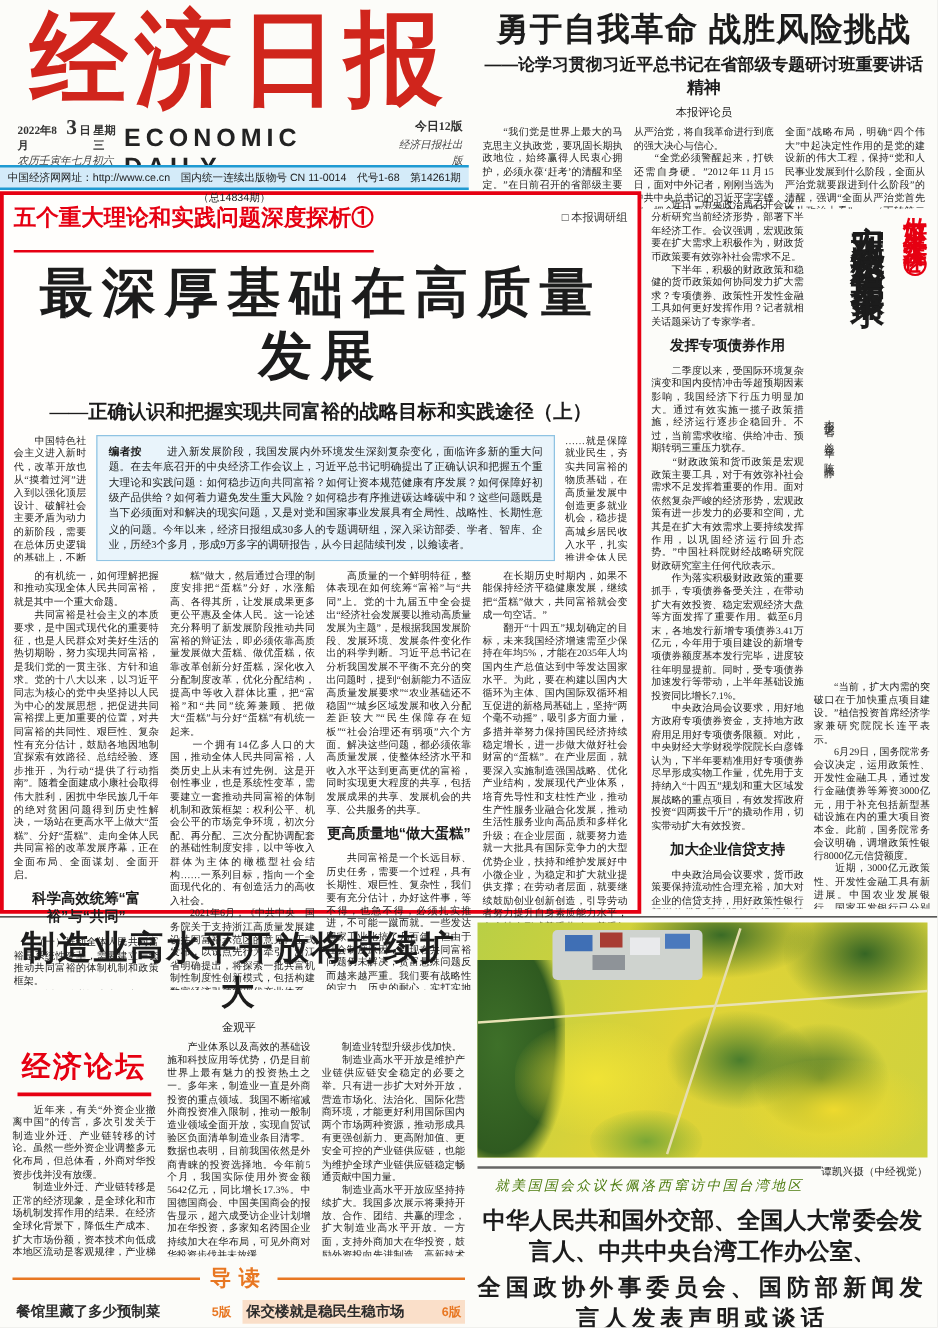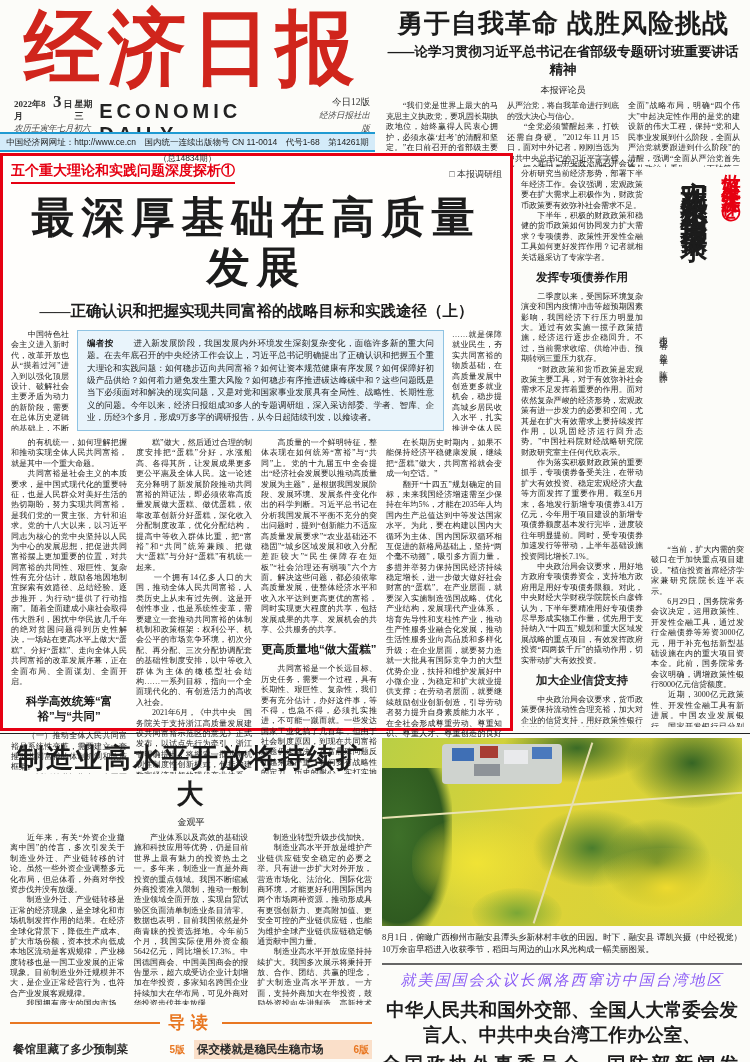--- a/index.html
+++ b/index.html
@@ -15,40 +15,40 @@
               letter-spacing:6px;font-family:"DejaVu Serif","Liberation Serif",serif;
               transform:scaleY(1.05);white-space:nowrap;}
   .mast-row{display:flex;justify-content:space-between;align-items:flex-start;margin-top:2px;padding:0 4px;}
   .date-block{font-size:9px;line-height:12px;color:#333;}
   .date-line{display:flex;align-items:baseline;gap:2px;font-weight:bold;}
   .date-day{font-size:17px;font-weight:bold;}
   .lunar{font-style:italic;font-size:8.5px;color:#444;}
   .mast-en{font-size:20px;letter-spacing:4px;font-weight:bold;color:#222;margin-top:4px;
            font-family:"Liberation Sans",sans-serif;}
   .mast-right{font-size:8.5px;text-align:right;line-height:13px;color:#333;}
-  .mast-right .edition{font-weight:normal;font-size:9.5px;}
+  .mast-right .edition{font-weight:bold;font-size:9.5px;}
   .infobar{position:absolute;left:0;right:3px;bottom:1px;height:16px;background:#d4ebf9;
            border-top:2px solid #1f9ad2;border-bottom:2px solid #1f9ad2;
            font-size:8.5px;line-height:16px;text-align:center;color:#1a1a1a;
            font-family:"Liberation Sans",sans-serif;}
   .commentary{flex:1;padding:8px 10px 0 8px;box-sizing:border-box;}
   .comm-headline{font-size:26px;font-weight:bold;letter-spacing:1px;text-align:center;
                  font-family:"Liberation Sans",sans-serif;line-height:30px;}
   .comm-sub{font-size:13.5px;font-weight:bold;text-align:center;margin-top:5px;
             font-family:"Liberation Sans",sans-serif;}
   .comm-byline{font-size:9px;text-align:center;margin:5px 0 4px;color:#222;}
   .comm-cols{display:flex;gap:9px;height:66px;overflow:hidden;}
   .comm-col{flex:1;font-size:8px;line-height:1.32;color:#222;overflow:hidden;}
 
   
   .mainrow{display:flex;height:578px;}
   .leadbox{width:513px;border:3px solid #e60012;box-sizing:border-box;padding:6px 8px 4px;background:#fffefc;}
   .lead-top{display:flex;justify-content:space-between;align-items:flex-start;}
-  .lead-kicker{color:#e60012;font-weight:bold;font-size:14px;border-bottom:2px solid #e60012;
-               padding-bottom:2px;font-family:"Liberation Sans",sans-serif;}
+  .lead-kicker{color:#e60012;font-weight:bold;font-size:18px;border-bottom:2px solid #e60012;
+               padding-bottom:14px;font-family:"Liberation Sans",sans-serif;}
   .lead-credit{font-size:9px;color:#333;margin-top:6px;}
   .lead-headline{font-size:43px;font-weight:bold;text-align:center;letter-spacing:7px;
                  margin-top:8px;font-family:"Liberation Sans",sans-serif;line-height:50px;}
   .lead-sub{font-size:15.5px;font-weight:bold;text-align:center;margin-top:9px;}
   .lead-body{margin-top:8px;}
   .lead-row1{display:flex;gap:8px;height:101px;overflow:hidden;}
   .lead-nl{width:58px;font-size:8px;line-height:1.3;overflow:hidden;}
   .note{flex:1;background:#e9f4fb;border:1px solid #8fc3e2;padding:6px 9px;box-sizing:border-box;
         font-size:8.5px;line-height:1.45;overflow:hidden;}
   .note b{margin-right:20px;}
@@ -94,21 +94,21 @@
   .daodu-page{color:#e87722;font-size:10px;font-weight:bold;white-space:nowrap;margin-left:4px;}
 
   
   .br{flex:1;padding:4px 8px 0 4px;box-sizing:border-box;}
   .photo{position:relative;width:100%;height:188px;overflow:hidden;
          background:linear-gradient(115deg,#b9cf45 0%,#e0d336 45%,#cfd23e 100%);}
   .ph{position:absolute;}
   .caption{font-size:8.5px;line-height:1.45;margin-top:5px;color:#222;}
   .caption .credit{float:right;}
   .tw-rule{border:none;border-top:2px solid #666;margin:7px 0 6px;}
-  .tw-kicker{font-size:15px;text-align:center;letter-spacing:2px;font-style:italic;color:#8b5cf6;}
+  .tw-kicker{font-size:11px;text-align:center;letter-spacing:2px;font-style:italic;color:#4d7c0f;}
   .tw-line1{font-size:18.5px;font-weight:bold;text-align:center;margin-top:7px;
             font-family:"Liberation Sans",sans-serif;}
   .tw-line2{font-size:18.5px;font-weight:bold;text-align:center;letter-spacing:4px;margin-top:4px;
             font-family:"Liberation Sans",sans-serif;}
 </style>
 </head>
 <body>
 
 <div class="page">
 
@@ -211,20 +211,21 @@
   </div>
 
   <hr class="bigrule">
 
   <div class="bottomrow">
     <div class="manu">
       <div class="manu-headline">制造业高水平开放将持续扩大</div>
       <div class="manu-byline">金观平</div>
       <div class="manu-cols">
         <div class="manu-col">
+          <div class="forum-label">经济论坛</div>
           <div class="jt flow">　　近年来，有关“外资企业撤离中国”的传言，多次引发关于制造业外迁、产业链转移的讨论。虽然一些外资企业调整多元化布局，但总体看，外商对华投资步伐并没有放缓。
 　　制造业外迁、产业链转移是正常的经济现象，是全球化和市场机制发挥作用的结果。在经济全球化背景下，降低生产成本、扩大市场份额，资本技术向低成本地区流动是客观规律，产业梯度转移也是一国工业发展的正常现象。目前制造业外迁规模并不大，是企业正常经营行为，也符合产业发展客观规律。
 　　我国拥有庞大的国内市场、完整的</div>
         </div>
         <div class="manu-col jt flow">　　产业体系以及高效的基础设施和科技应用等优势，仍是目前世界上最有魅力的投资热土之一。多年来，制造业一直是外商投资的重点领域。我国不断缩减外商投资准入限制，推动一般制造业领域全面开放，实现自贸试验区负面清单制造业条目清零。数据也表明，目前我国依然是外商青睐的投资选择地。今年前5个月，我国实际使用外资金额5642亿元，同比增长17.3%。中国德国商会、中国美国商会的报告显示，超六成受访企业计划增加在华投资，多家知名跨国企业持续加大在华布局，可见外商对华投资步伐并未放缓。
 　　值得注意的是，我国高技术制造业使用外资的增速在不断加快，这表明我国制造业对高质量资源要素的吸引力在不断增强，也表明我国</div>
         <div class="manu-col jt flow">　　制造业转型升级步伐加快。
 　　制造业高水平开放是维护产业链供应链安全稳定的必要之举。只有进一步扩大对外开放，营造市场化、法治化、国际化营商环境，才能更好利用国际国内两个市场两种资源，推动形成具有更强创新力、更高附加值、更安全可控的产业链供应链，也能为维护全球产业链供应链稳定畅通贡献中国力量。
 　　制造业高水平开放应坚持持续扩大。我国多次展示将秉持开放、合作、团结、共赢的理念，扩大制造业高水平开放。一方面，支持外商加大在华投资，鼓励外资投向先进制造、高新技术等领域，全力支持重点外资项目加快落地；另一方面，鼓励国内企业加强国际合作，促进绿色发展国际合作，为制造业开放合作搭建更多交流平台。</div>
       </div>
@@ -263,21 +264,20 @@
         <div class="ph" style="left:180px;top:0;width:2px;height:190px;background:#e5ddb0;transform:rotate(18deg);"></div>
         <div class="ph" style="left:60px;top:6px;width:120px;height:40px;background:#cfd3cf;border-radius:4px;"></div>
         <div class="ph" style="left:70px;top:10px;width:22px;height:13px;background:#3f6fb5;"></div>
         <div class="ph" style="left:98px;top:8px;width:18px;height:12px;background:#a83c33;"></div>
         <div class="ph" style="left:122px;top:12px;width:24px;height:14px;background:#e9eaec;"></div>
         <div class="ph" style="left:150px;top:9px;width:20px;height:12px;background:#4a79bd;"></div>
         <div class="ph" style="left:92px;top:26px;width:26px;height:12px;background:#8e9398;"></div>
       </div>
       <div class="caption">
         <span class="credit">谭凯兴摄（中经视觉）</span>
-        <span>8月1日，俯瞰广西柳州市融安县潭头乡新林村丰收的田园。时下，融安县10万余亩早稻进入收获季节，稻田与周边的山水风光构成一幅美丽图景。</span>
       </div>
       <hr class="tw-rule">
       <div class="tw-kicker">就美国国会众议长佩洛西窜访中国台湾地区</div>
       <div class="tw-line1">中华人民共和国外交部、全国人大常委会发言人、中共中央台湾工作办公室、</div>
       <div class="tw-line2">全国政协外事委员会、国防部新闻发言人发表声明或谈话</div>
 
     </div>
   </div>
 
 </div>

